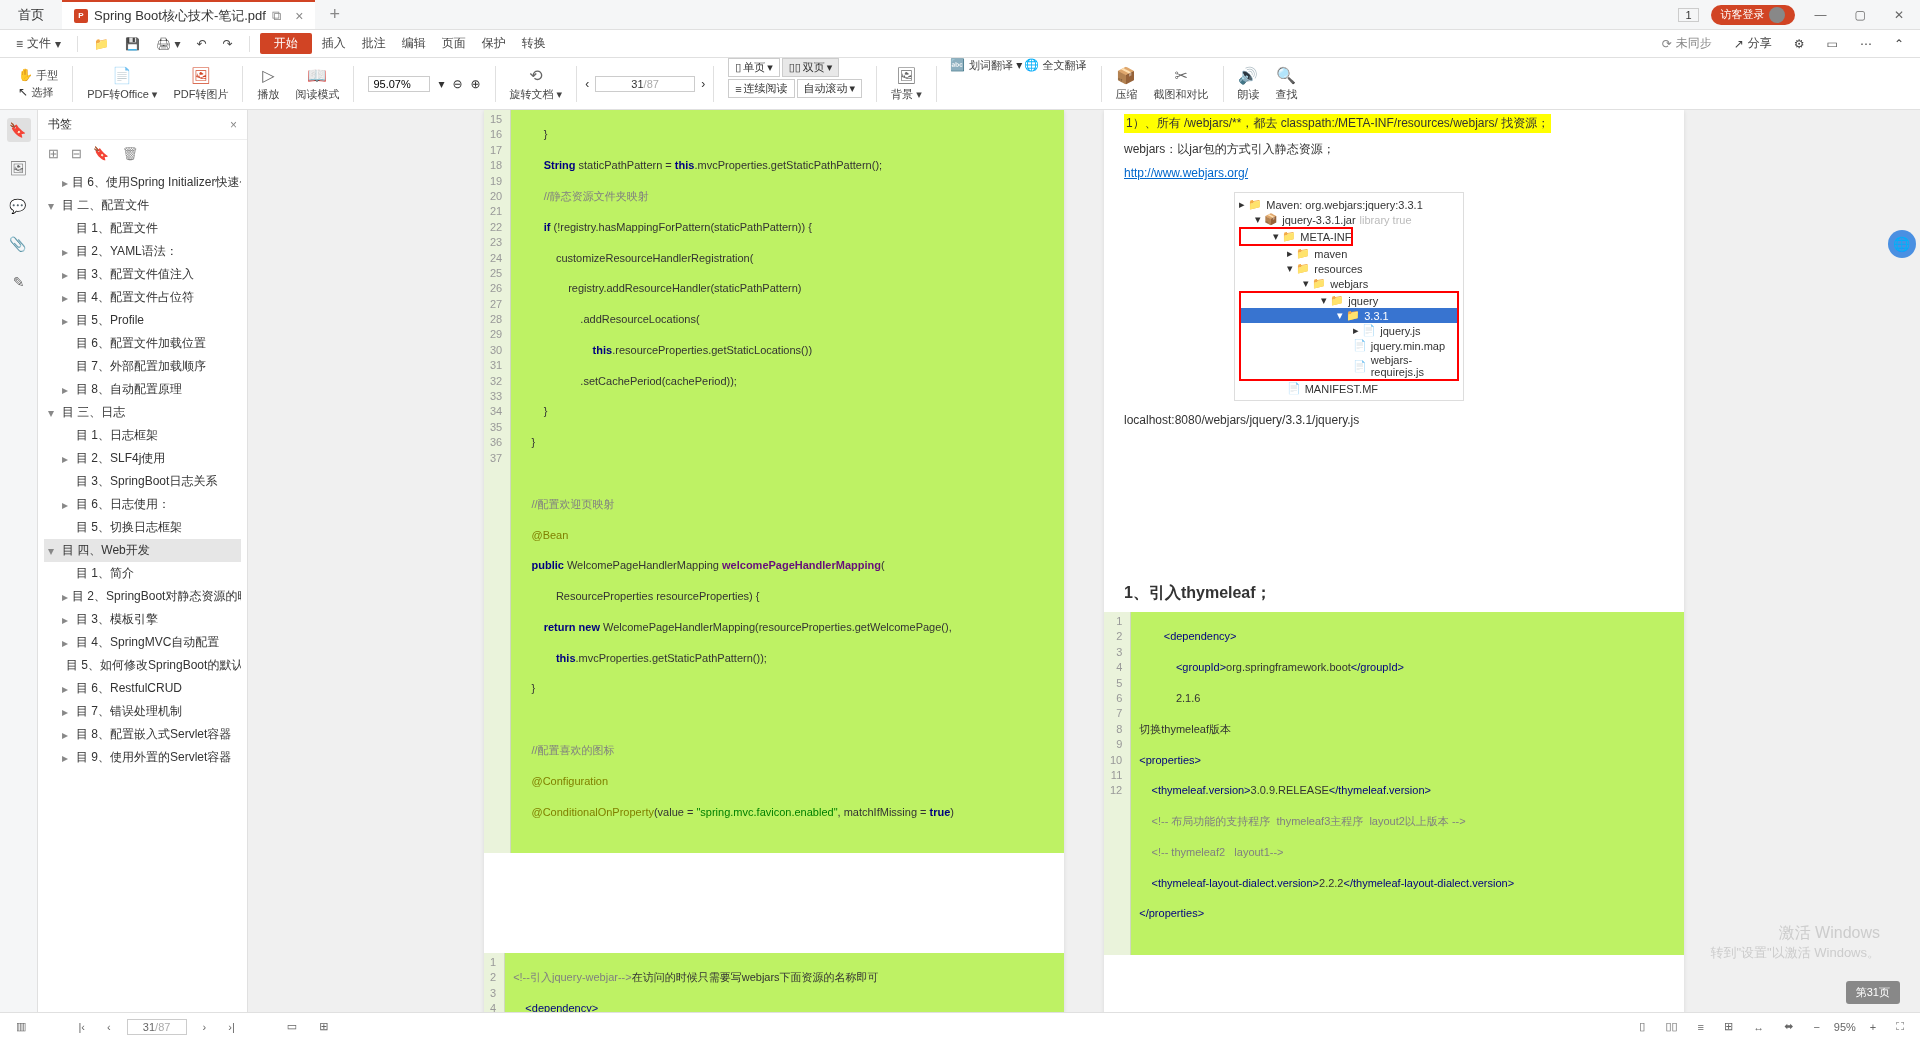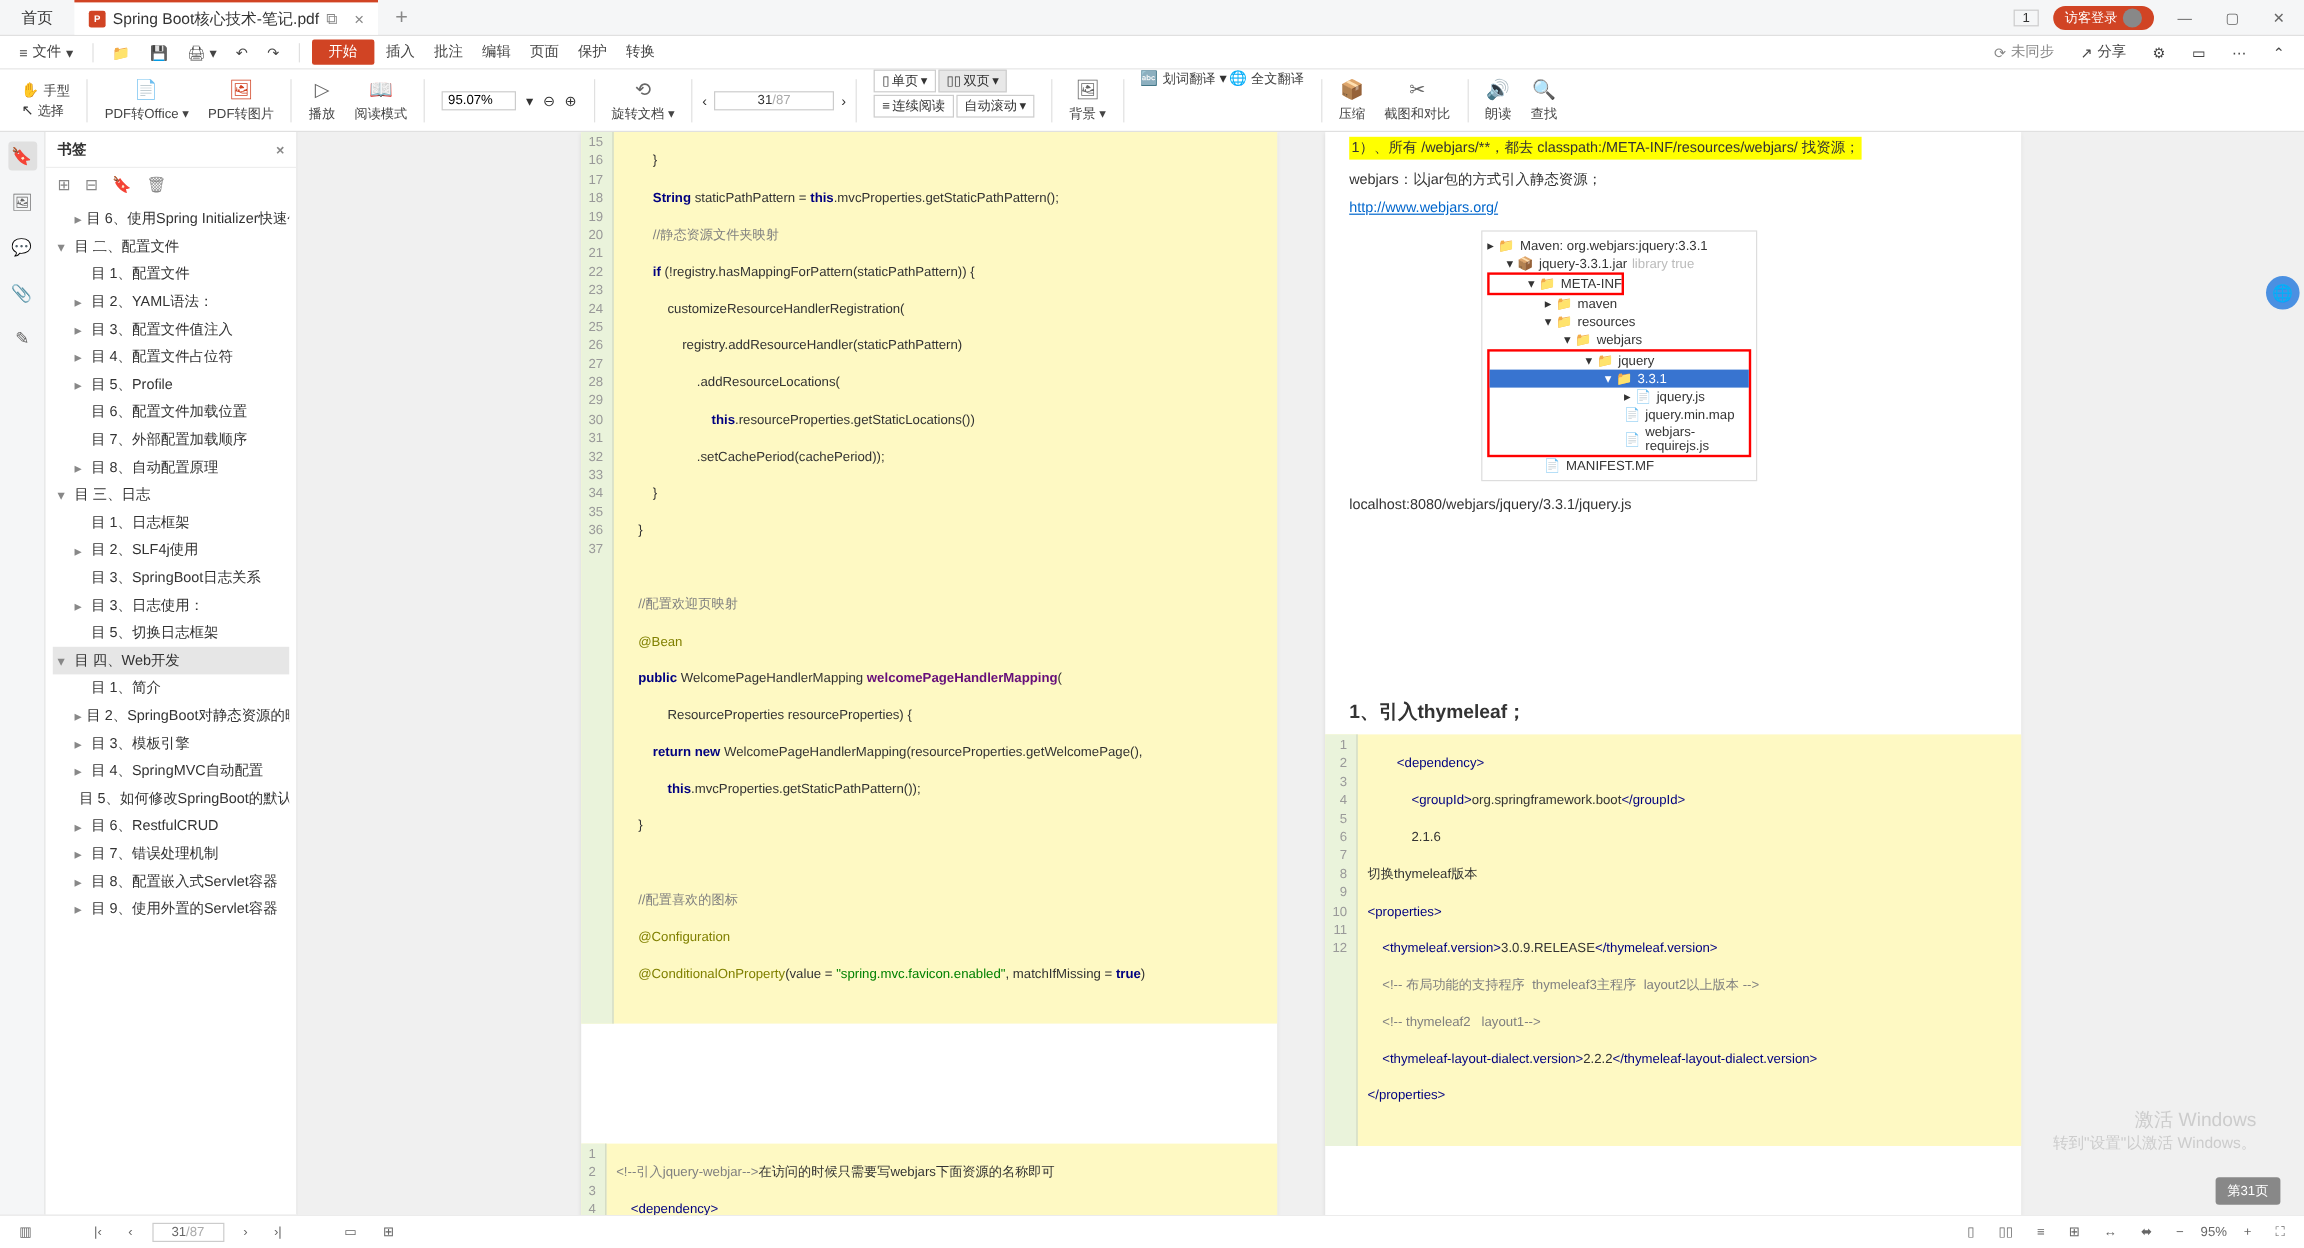--- a/index.html
+++ b/index.html
@@ -35,35 +35,35 @@
 .page-ctr { display: inline-flex; }
 .toggle-btn { border: 1px solid #ccc; padding: 1px 6px; font-size: 11px; display: inline-flex; align-items: center; gap: 2px; }
 .toggle-btn.active { background: #e8e8e8; }
 
 .workspace { display: flex; height: calc(100vh - 110px - 28px); }
 .side-rail { width: 38px; background: #f5f6f7; border-right: 1px solid #e0e0e0; display: flex; flex-direction: column; align-items: center; padding: 8px 0; gap: 14px; }
 .side-rail .rail-btn { width: 24px; height: 24px; color: #666; font-size: 14px; display: flex; align-items: center; justify-content: center; cursor: pointer; }
 .side-rail .rail-btn.active { background: #e0e0e0; border-radius: 3px; color: #d14424; }
 
 .bookmark-panel { width: 210px; border-right: 1px solid #e0e0e0; background: #fff; display: flex; flex-direction: column; }
-.bm-header { display: flex; align-items: center; padding: 6px 10px; font-size: 12px; border-bottom: 1px solid #eee; font-weight: bold; }
+.bm-header { display: flex; align-items: center; padding: 6px 10px; font-size: 12px; border-bottom: 1px solid #eee; }
 .bm-header .bm-close { margin-left: auto; color: #888; cursor: pointer; }
 .bm-toolbar { display: flex; gap: 12px; padding: 6px 10px; color: #888; font-size: 13px; }
 .bm-tree { flex: 1; overflow: auto; padding: 4px 6px; font-size: 12px; color: #333; }
 .bm-item { padding: 3px 4px 3px 12px; display: flex; align-items: center; gap: 4px; cursor: pointer; white-space: nowrap; overflow: hidden; text-overflow: ellipsis; }
 .bm-item.l1 { padding-left: 4px; }
 .bm-item.l2 { padding-left: 18px; }
 .bm-item.selected { background: #e6e6e6; }
 .bm-arrow { color: #888; width: 10px; display: inline-block; }
 
 .content-area { flex: 1; background: #f0f0f0; overflow: auto; padding: 0 0; position: relative; }
 .page-row { display: flex; gap: 40px; justify-content: center; padding: 0 40px; }
 .page { background: #fff; box-shadow: 0 1px 4px rgba(0,0,0,0.1); width: 580px; padding: 0; position: relative; }
 
-.code-block { background: #fef9c3; font-family: Consolas, monospace; font-size: 11px; line-height: 1.4; display: flex; }
+.code-block { background: #bef264; font-family: Consolas, monospace; font-size: 11px; line-height: 1.4; display: flex; }
 .code-gutter { background: #eaf3db; color: #999; text-align: right; padding: 2px 8px 2px 6px; border-right: 1px solid #d0d8c0; user-select: none; }
 .code-gutter div { height: 15.4px; }
 .code-body { padding: 2px 8px; flex: 1; white-space: pre; overflow: hidden; }
 .code-body div { height: 15.4px; }
 .kw { color: #000080; font-weight: bold; }
 .str { color: #008000; }
 .cmt { color: #808080; }
 .ann { color: #808000; }
 .fn { color: #660e7a; font-weight: bold; }
 .tag { color: #000080; }
@@ -305,21 +305,21 @@
         <div class="bm-item l2">
           <span class="bm-arrow">▸</span>
           <span>目 2、SLF4j使用</span>
         </div>
         <div class="bm-item l2">
           <span class="bm-arrow"></span>
           <span>目 3、SpringBoot日志关系</span>
         </div>
         <div class="bm-item l2">
           <span class="bm-arrow">▸</span>
-          <span>目 3、日志使用：</span>
+          <span>目 6、日志使用：</span>
         </div>
         <div class="bm-item l2">
           <span class="bm-arrow"></span>
           <span>目 5、切换日志框架</span>
         </div>
         <div class="bm-item l1 selected">
           <span class="bm-arrow">▾</span>
           <span>目 四、Web开发</span>
         </div>
         <div class="bm-item l2">

